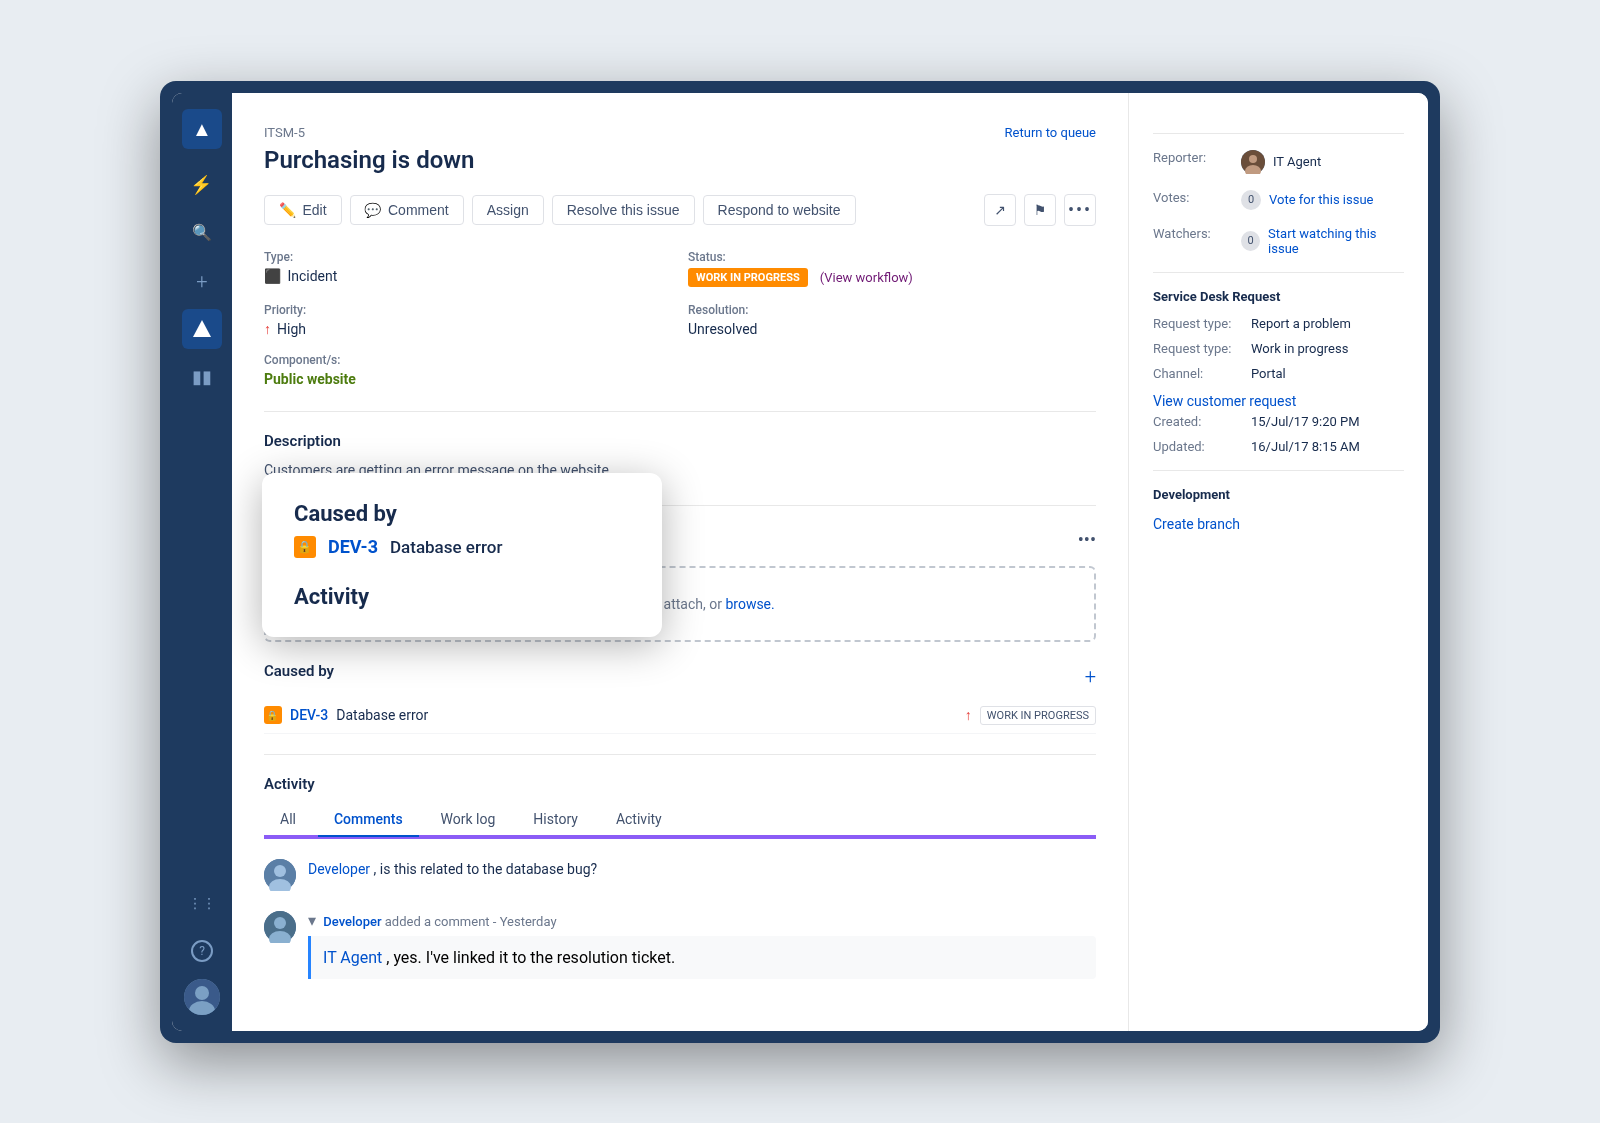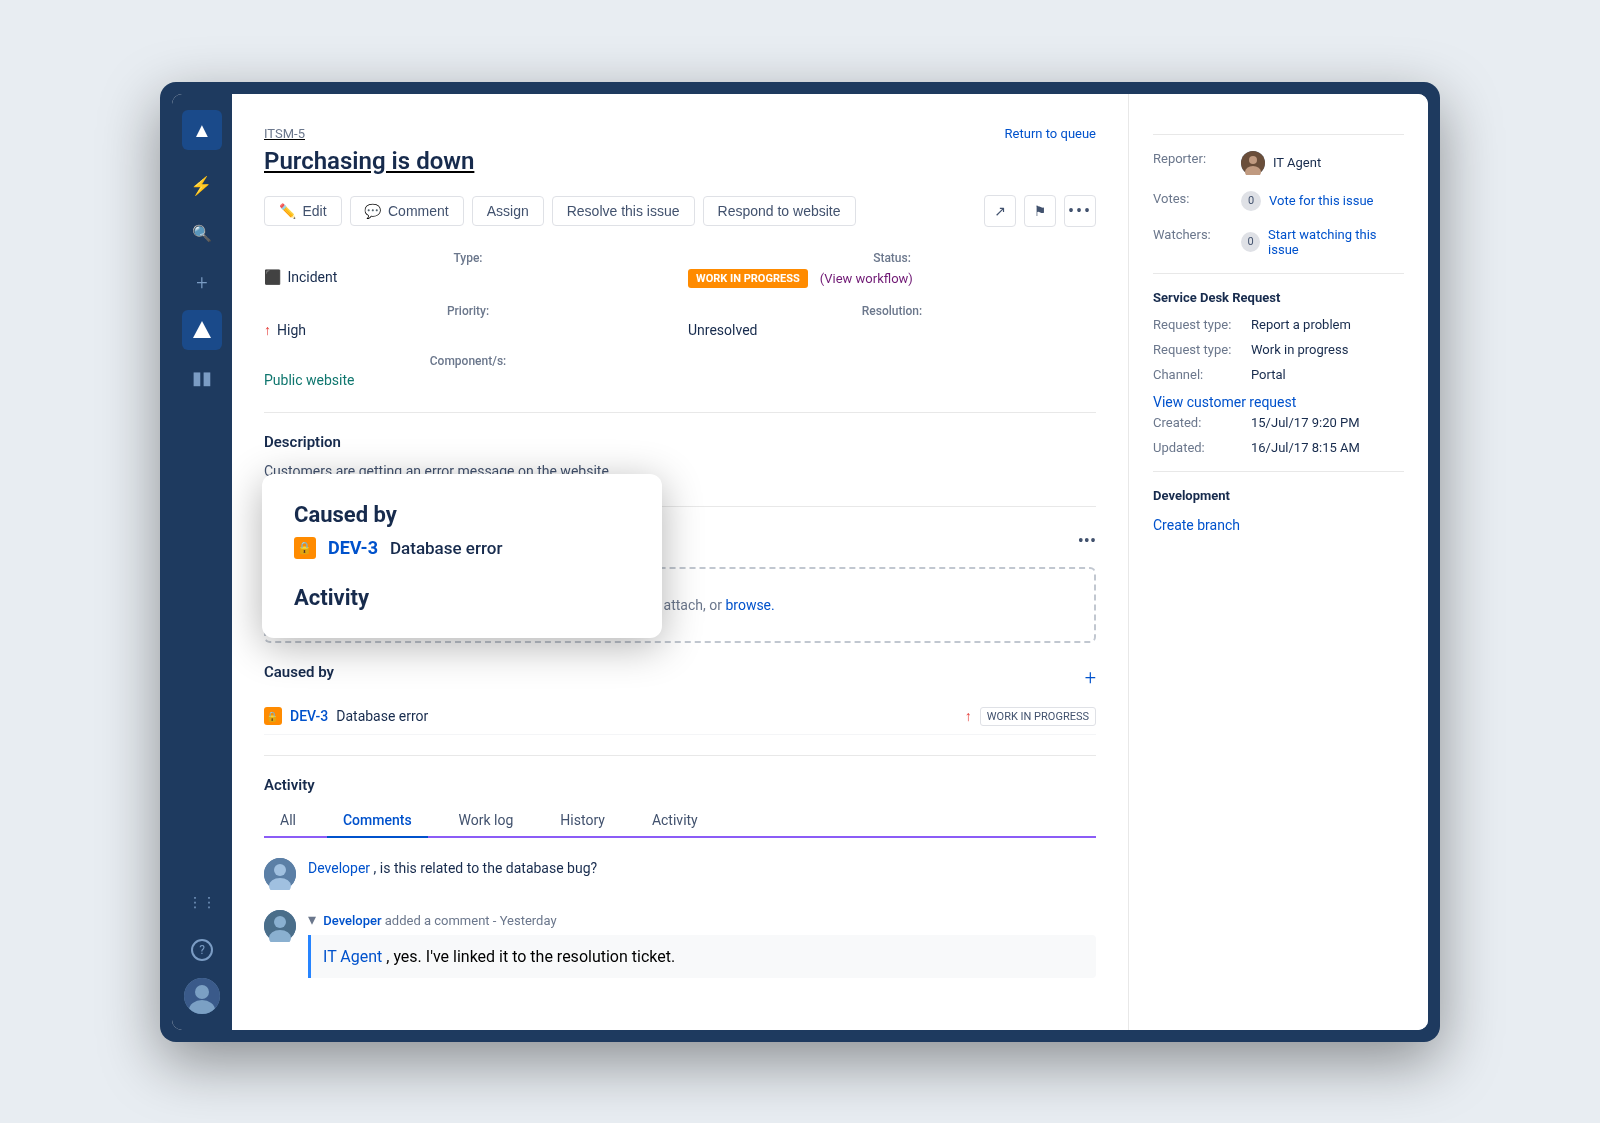--- a/index.html
+++ b/index.html
@@ -192,34 +192,34 @@
     .field-group {
       display: flex;
       flex-direction: column;
       gap: 4px;
     }
 
     .field-label {
       font-size: 12px;
       color: #6b778c;
       font-weight: 500;
-      text-align: center;
     }
 
     .field-value {
       font-size: 14px;
       color: #172b4d;
       display: flex;
       align-items: center;
       gap: 6px;
     }
 
     .field-value.link {
-      color: #0f766e;
-      cursor: pointer;
+      color: #4d7c0f;
+      cursor: pointer;
+      font-weight: bold;
     }
 
     .status-badge {
       background: #ff8b00;
       color: white;
       font-size: 11px;
       font-weight: 700;
       padding: 3px 8px;
       border-radius: 3px;
     }
@@ -345,22 +345,22 @@
     .add-btn {
       color: #0052cc;
       font-size: 20px;
       cursor: pointer;
       font-weight: 300;
     }
 
     
     .activity-tabs {
       display: flex;
-      gap: 15px;
-      border-bottom: 2px solid #8b5cf6;
+      gap: 6px;
+      border-bottom: 4px solid #8b5cf6;
       margin-bottom: 20px;
     }
 
     .activity-tab {
       padding: 8px 16px;
       font-size: 14px;
       color: #42526e;
       cursor: pointer;
       border-bottom: 2px solid transparent;
       margin-bottom: -2px;
@@ -631,21 +631,21 @@
           </svg>
         </div>
       </div>
     </div>
 
     <div class="main-content">
       <div class="content-wrapper">
         <div class="issue-container">
 
           <div class="issue-main">
-            <div style="display:flex;justify-content:space-between;align-items:flex-start;text-decoration:underline;">
+            <div style="display:flex;justify-content:space-between;align-items:flex-start;">
               <div>
                 <div class="issue-id">ITSM-5</div>
                 <div class="issue-title">Purchasing is down</div>
               </div>
               <a class="return-to-queue">Return to queue</a>
             </div>
 
             <div class="action-bar">
               <button class="action-btn">
                 <span>✏️</span>

